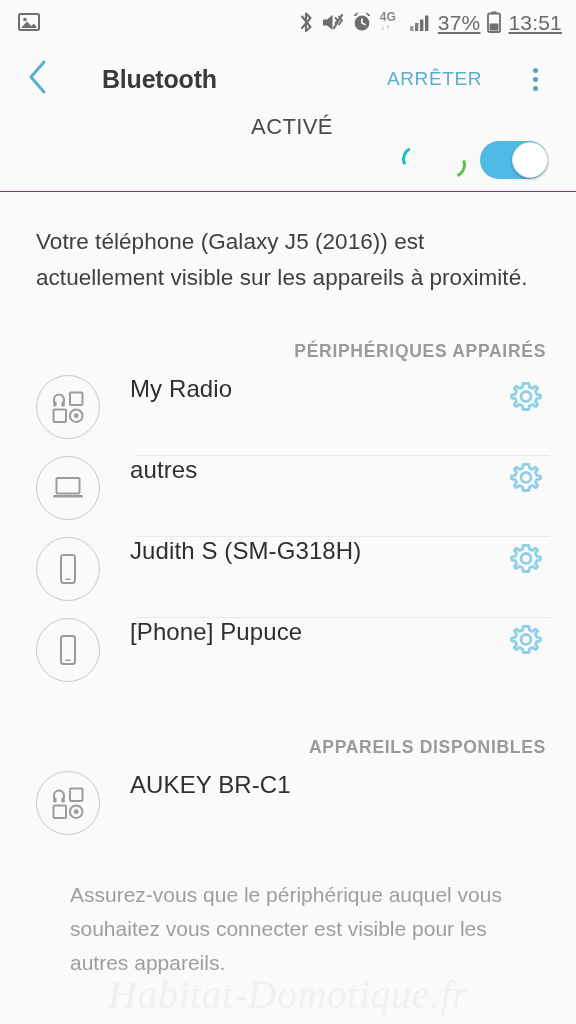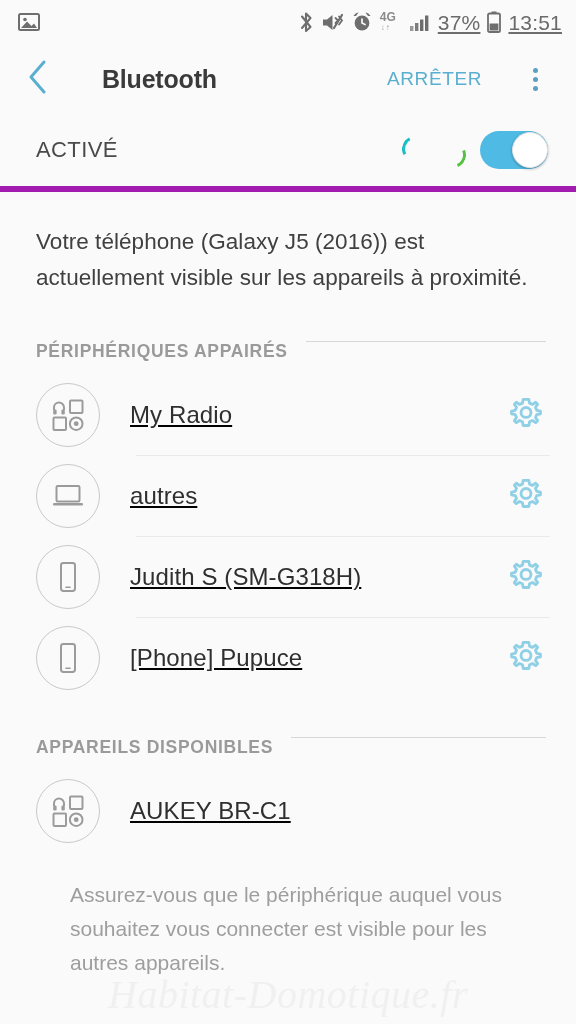--- a/index.html
+++ b/index.html
@@ -87,21 +87,22 @@
     background:#5a9fc4; display:block;
   }
 
   
   .toggle-row {
     height:78px;
     display:flex;
     align-items:center;
     padding:0 28px 0 36px;
     background:#fafafa;
-    border-bottom:6px solid #a21caf;
+    border-bottom:1px solid #a21caf;
+    flex-direction:column;
   }
   .toggle-label {
     font-size:22px;
     color:#4a4a4a;
     letter-spacing:0.4px;
   }
   .toggle-right {
     margin-left:auto;
     display:flex;
     align-items:center;
@@ -152,50 +153,50 @@
     padding:32px 36px 0 36px;
     font-size:22.5px;
     line-height:1.62;
     color:#404040;
     letter-spacing:0.05px;
   }
 
   
   .section-header {
     display:flex;
-    align-items:flex-start;
+    align-items:flex-end;
     padding:0 30px 0 36px;
     margin-top:44px;
     height:24px;
+    flex-direction:column;
   }
   .section-header.second { margin-top:38px; }
   .section-title {
     font-size:17.5px;
     font-weight:700;
     color:#9a9a9a;
     letter-spacing:0.7px;
     white-space:nowrap;
   }
   .section-rule {
     flex:1;
     height:1px;
     background:#d8d8d8;
     margin-left:18px;
   }
 
   
   .device-list { margin-top:10px; }
   .device-row {
     display:flex;
-    align-items:center;
+    align-items:flex-start;
     height:81px;
     padding:0 26px 0 36px;
     cursor:pointer;
     position:relative;
-    text-decoration:underline;
   }
   .device-icon {
     width:64px; height:64px;
     border-radius:50%;
     border:1.5px solid #c9c9c9;
     display:flex; align-items:center; justify-content:center;
     flex:0 0 auto;
   }
   .device-name {
     margin-left:30px;

